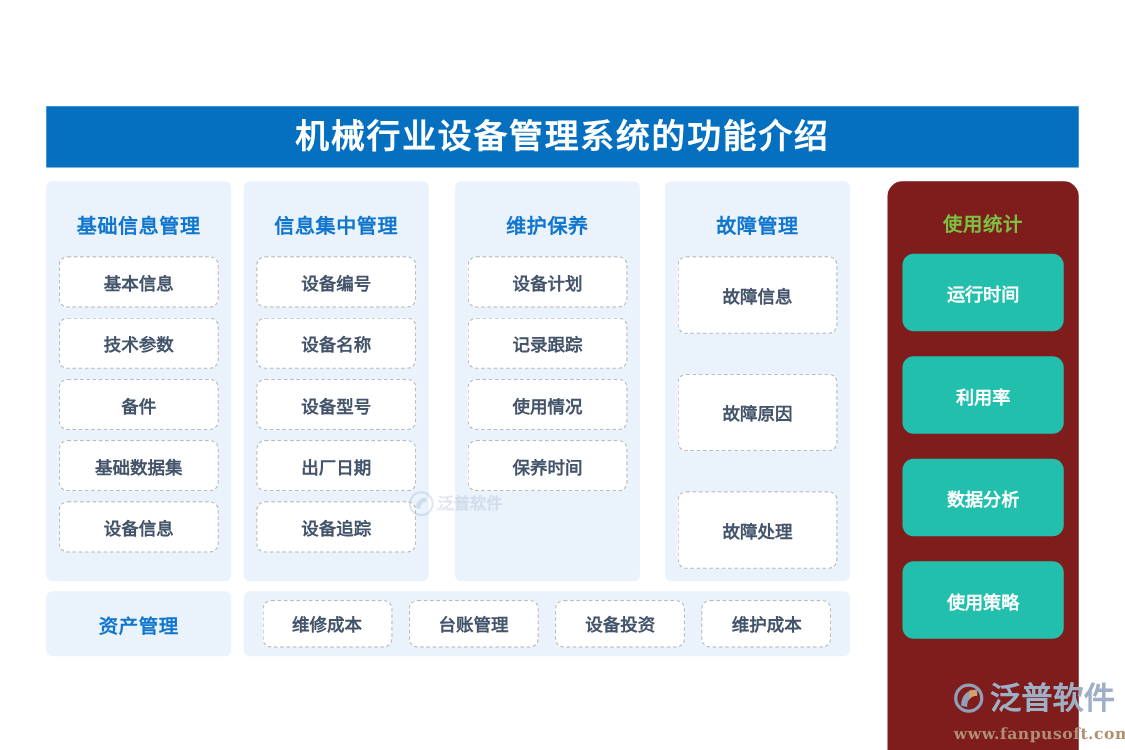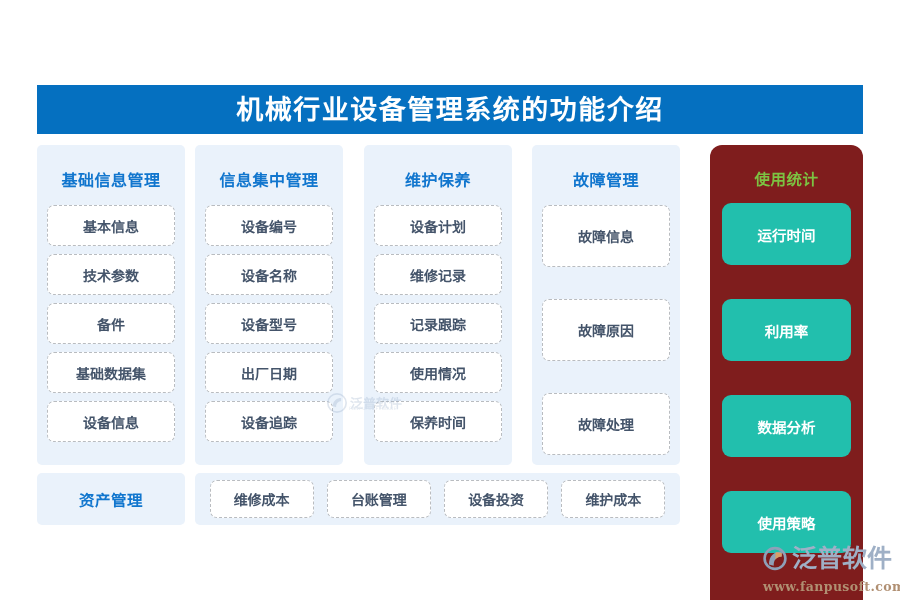--- a/index.html
+++ b/index.html
@@ -120,21 +120,21 @@
   #col-green .col-items {
     padding: 0 12px 12px 12px;
   }
   .green-card {
     background: #22bfad;
     border-radius: 9px;
     color: #ffffff;
     font-size: 14.5px;
     font-weight: bold;
     height: 62px;
-    margin-bottom: 34px;
+    margin-bottom: 20px;
     display: flex;
     align-items: center;
     justify-content: center;
     white-space: nowrap;
   }
   .green-card:last-child { margin-bottom: 0; }
 
   
   .bottom-row {
     position: absolute;
@@ -284,21 +284,20 @@
         <div class="item-card">设备型号</div>
         <div class="item-card">出厂日期</div>
         <div class="item-card">设备追踪</div>
       </div>
     </div>
 
     <div class="col" id="col-2">
       <div class="col-head">维护保养</div>
       <div class="col-items">
         <div class="item-card">设备计划</div>
-        <div class="item-card">维修记录</div>
         <div class="item-card">记录跟踪</div>
         <div class="item-card">使用情况</div>
         <div class="item-card">保养时间</div>
       </div>
     </div>
 
     <div class="col" id="col-3">
       <div class="col-head">故障管理</div>
       <div class="col-items">
         <div class="item-card">故障信息</div>

